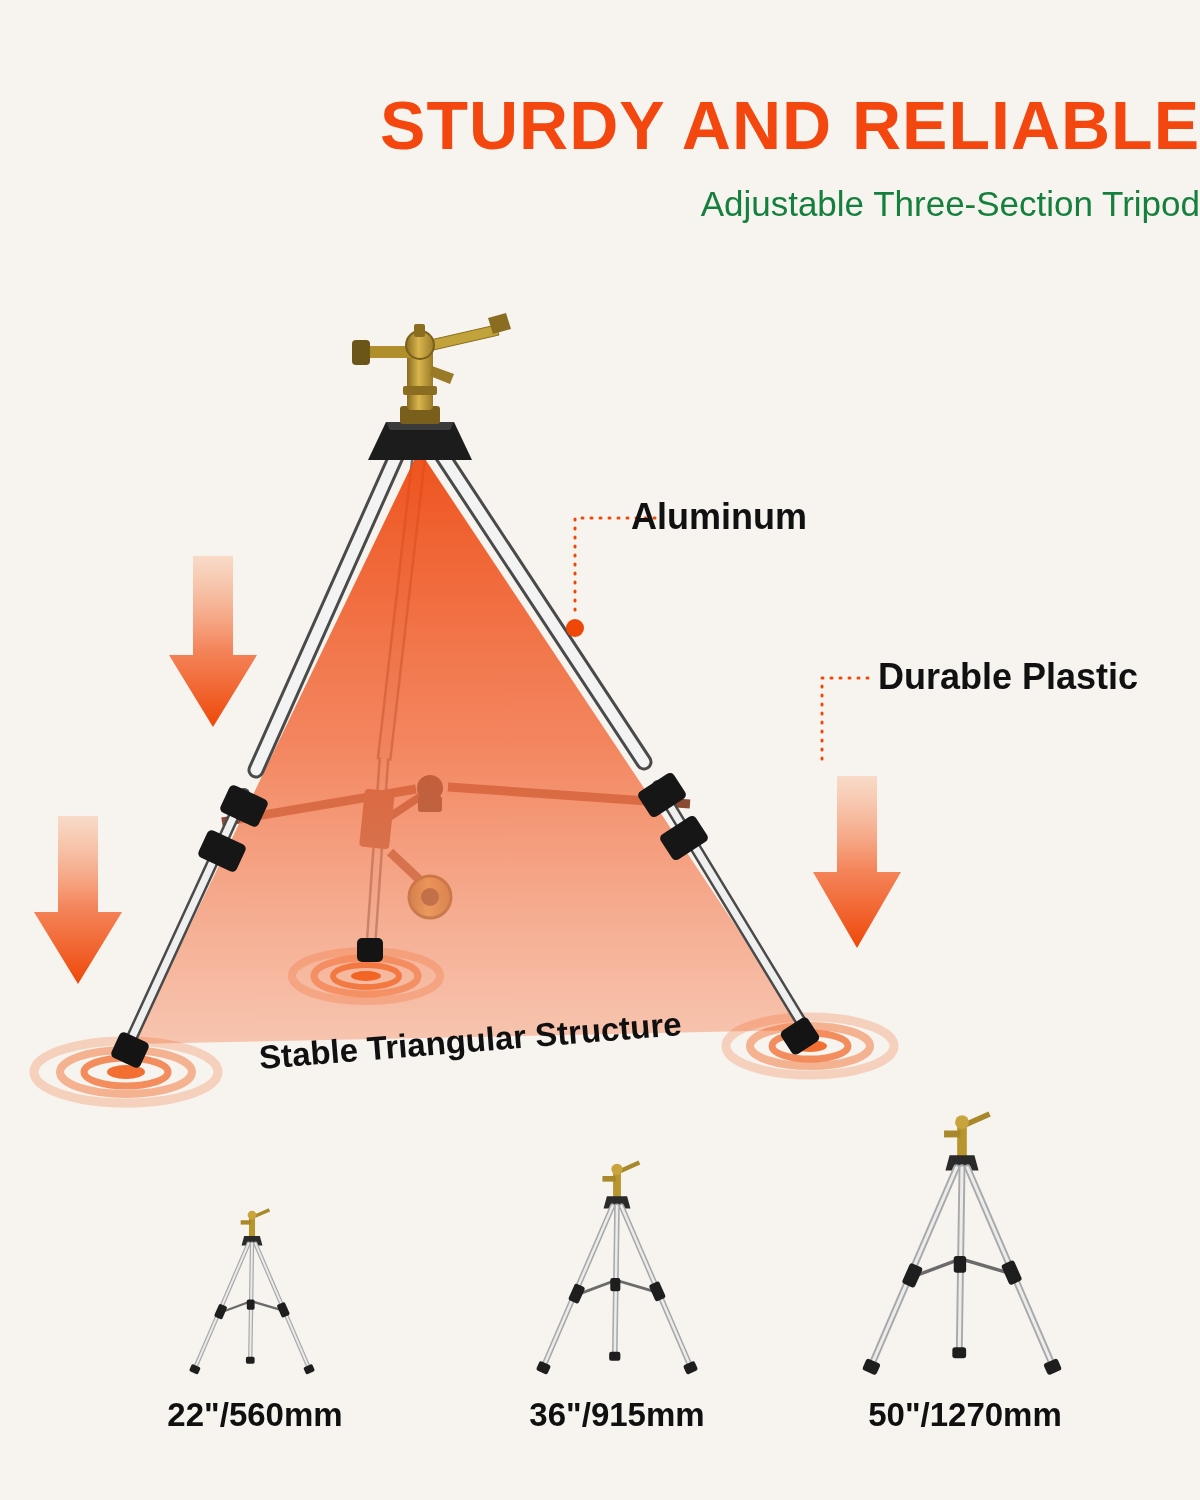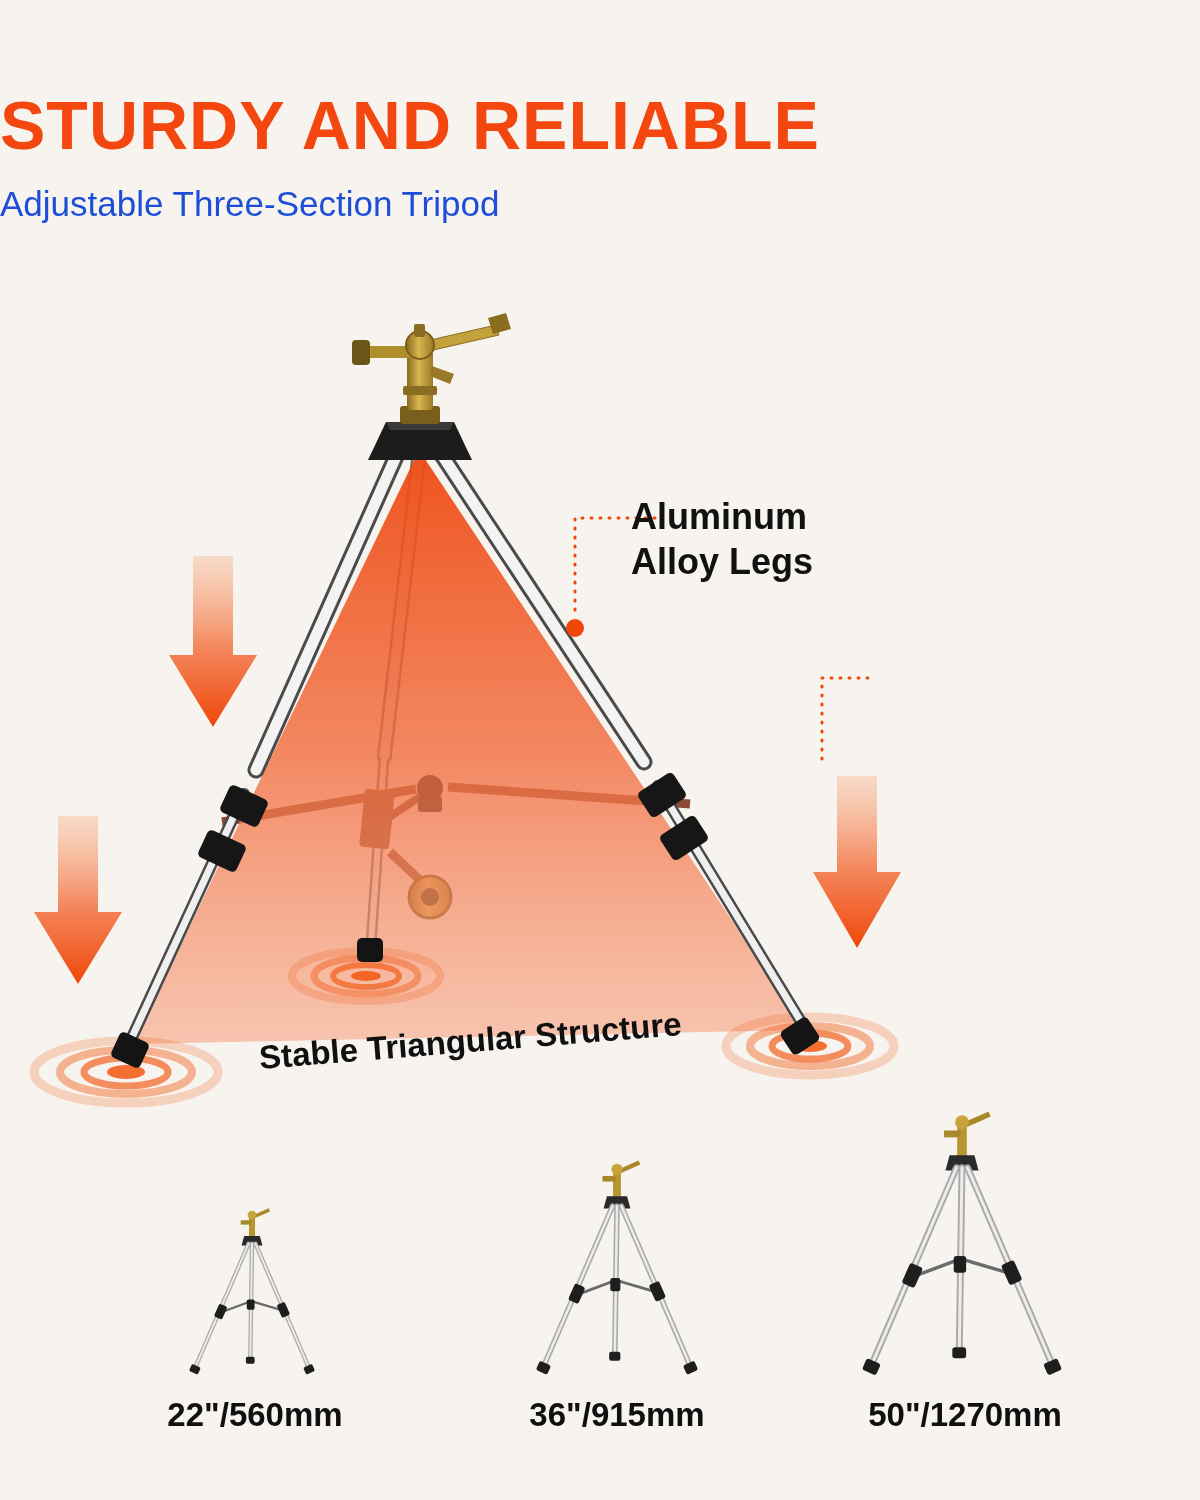--- a/index.html
+++ b/index.html
@@ -18,34 +18,34 @@
     position:relative;
     width:1200px;height:1500px;
     background:var(--bg,#F7F4EF);
     overflow:hidden;
   }
   .scene{
     position:absolute;left:0;top:0;width:1200px;height:1500px;
   }
   header{
     position:absolute;left:0;top:86px;width:100%;
-    text-align:left;z-index:3;
+    text-align:right;z-index:3;
   }
   h1.title{
     margin:0;
     font-size:68px;
     font-weight:bold;
     letter-spacing:1px;
     color:var(--accent,#F4470F);
   }
   p.subtitle{
     margin:20px 0 12px 0;
     font-size:35px;
     font-weight:400;
-    color:#1d4ed8;
+    color:#15803d;
   }
   .callout{
     position:absolute;
     font-size:36px;
     font-weight:bold;
     line-height:1.26;
     color:var(--text,#111);
     z-index:3;
     white-space:nowrap;
   }
@@ -226,23 +226,23 @@
     </g>
     <circle cx="575" cy="628" r="9" fill="#EF4708"></circle>
 
     <use href="#miniTripod" transform="translate(252,1242) scale(0.87)"></use>
     <use href="#miniTripod" transform="translate(617,1204) scale(1.12)"></use>
     <use href="#miniTripod" transform="translate(962,1165) scale(1.38)"></use>
   </svg>
 
   <div class="callout callout-aluminum">
     <div>Aluminum</div>
-    <div>Alloy Legs</div>
   </div>
   <div class="callout callout-plastic">
+    <div>Durable Plastic</div>
   </div>
 
   <div class="stable-label">Stable Triangular Structure</div>
 
   <div class="size-label s1">22"/560mm</div>
   <div class="size-label s2">36"/915mm</div>
   <div class="size-label s3">50"/1270mm</div>
 
 </div>
 

